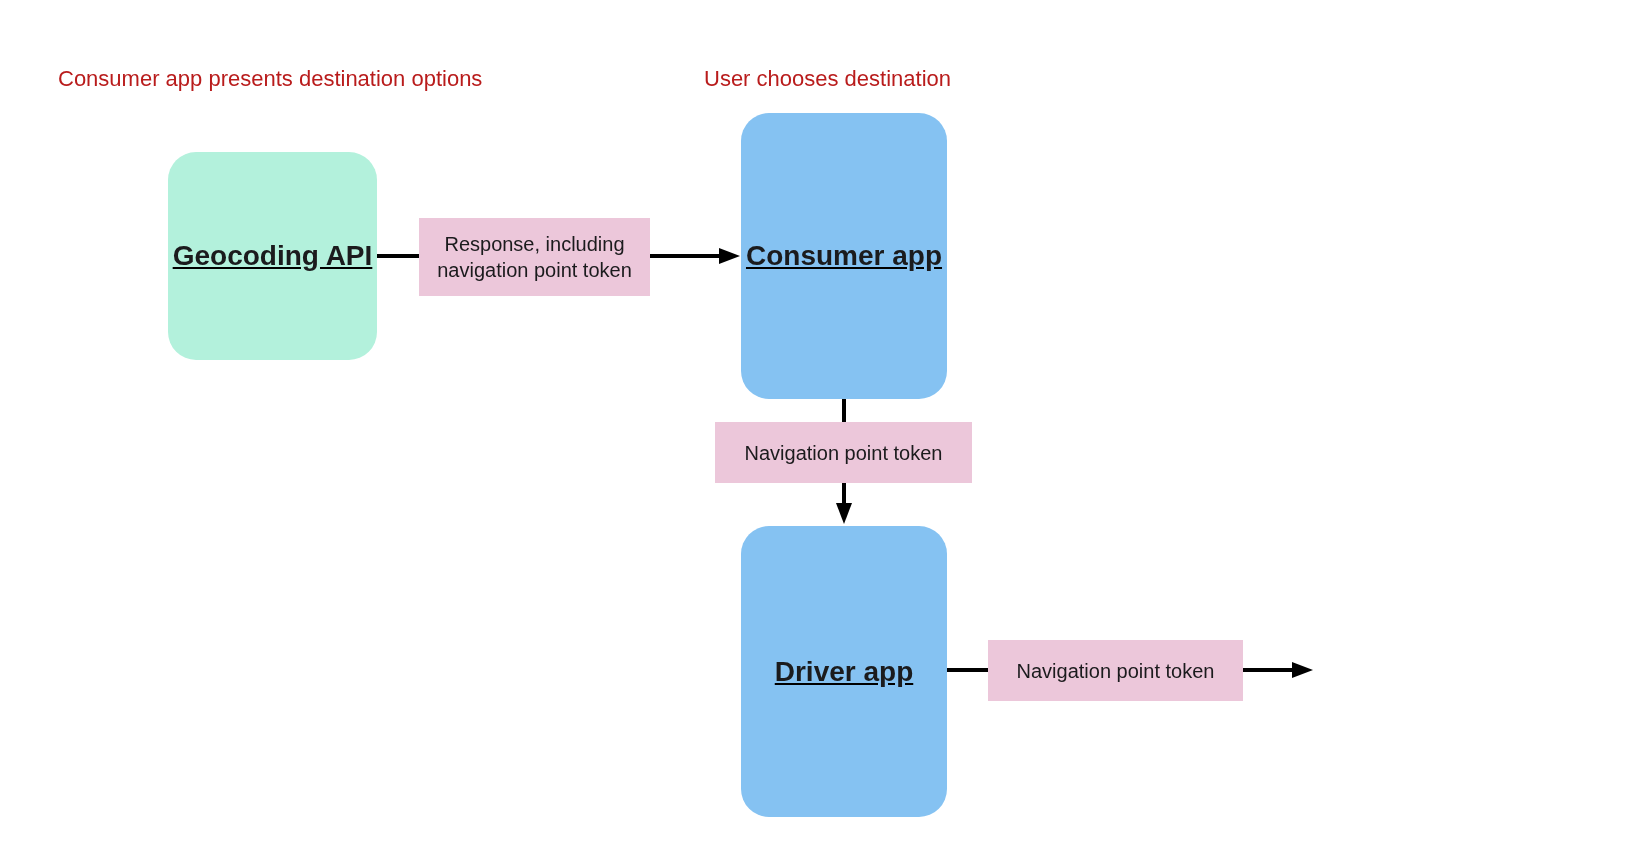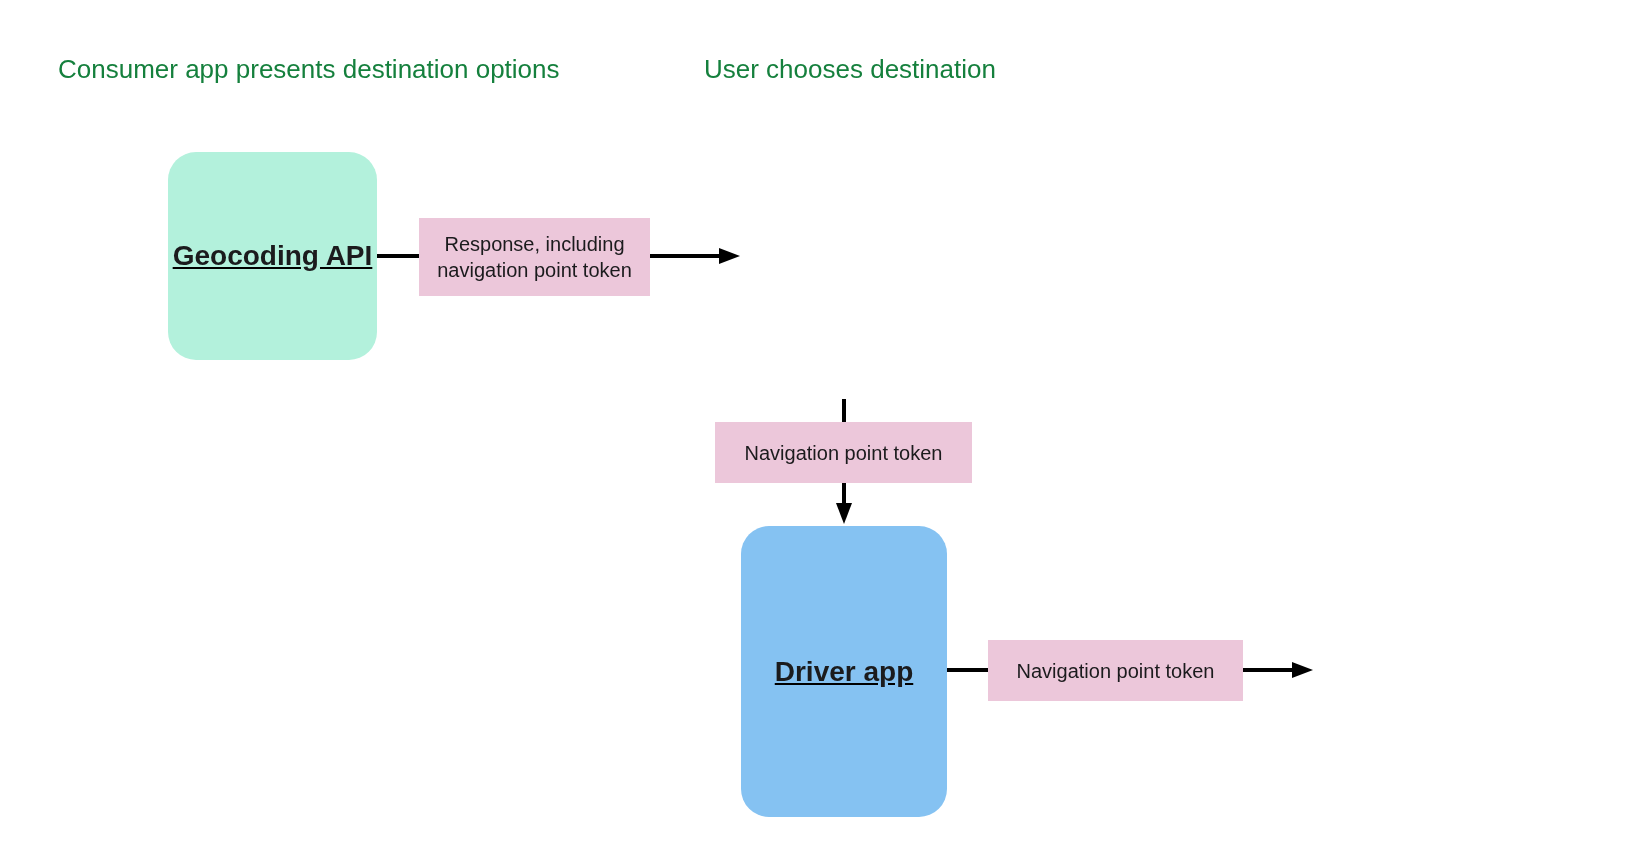--- a/index.html
+++ b/index.html
@@ -10,25 +10,26 @@
   }
   .canvas {
     position: relative;
     width: 1646px;
     height: 868px;
     background: #ffffff;
     overflow: hidden;
   }
   .col-header {
     position: absolute;
-    font-size: 26px;
+    font-size: 22px;
     font-weight: 400;
-    color: #15803d;
+    color: #b91c1c;
     white-space: nowrap;
     line-height: 30px;
+    margin-top: 10px;
   }
   .arrows {
     position: absolute;
     left: 0;
     top: 0;
   }
   .arrows line {
     stroke: #000000;
     stroke-width: 4;
   }
@@ -98,20 +99,23 @@
 
     <line x1="947" y1="670" x2="990" y2="670"></line>
     <line x1="1243" y1="670" x2="1295" y2="670"></line>
     <polygon points="1313,670 1292,662 1292,678"></polygon>
   </svg>
 
   <div class="node node-mint" id="node-geocoding">
     <span class="node-label">Geocoding API</span>
   </div>
 
+  <div class="node node-blue" id="node-consumer">
+    <span class="node-label">Consumer app</span>
+  </div>
 
   <div class="node node-blue" id="node-driver">
     <span class="node-label">Driver app</span>
   </div>
 
 
   <div class="edge-label" id="edge-label-1">Response, including navigation point token</div>
 
   <div class="edge-label" id="edge-label-2">Navigation point token</div>
 

